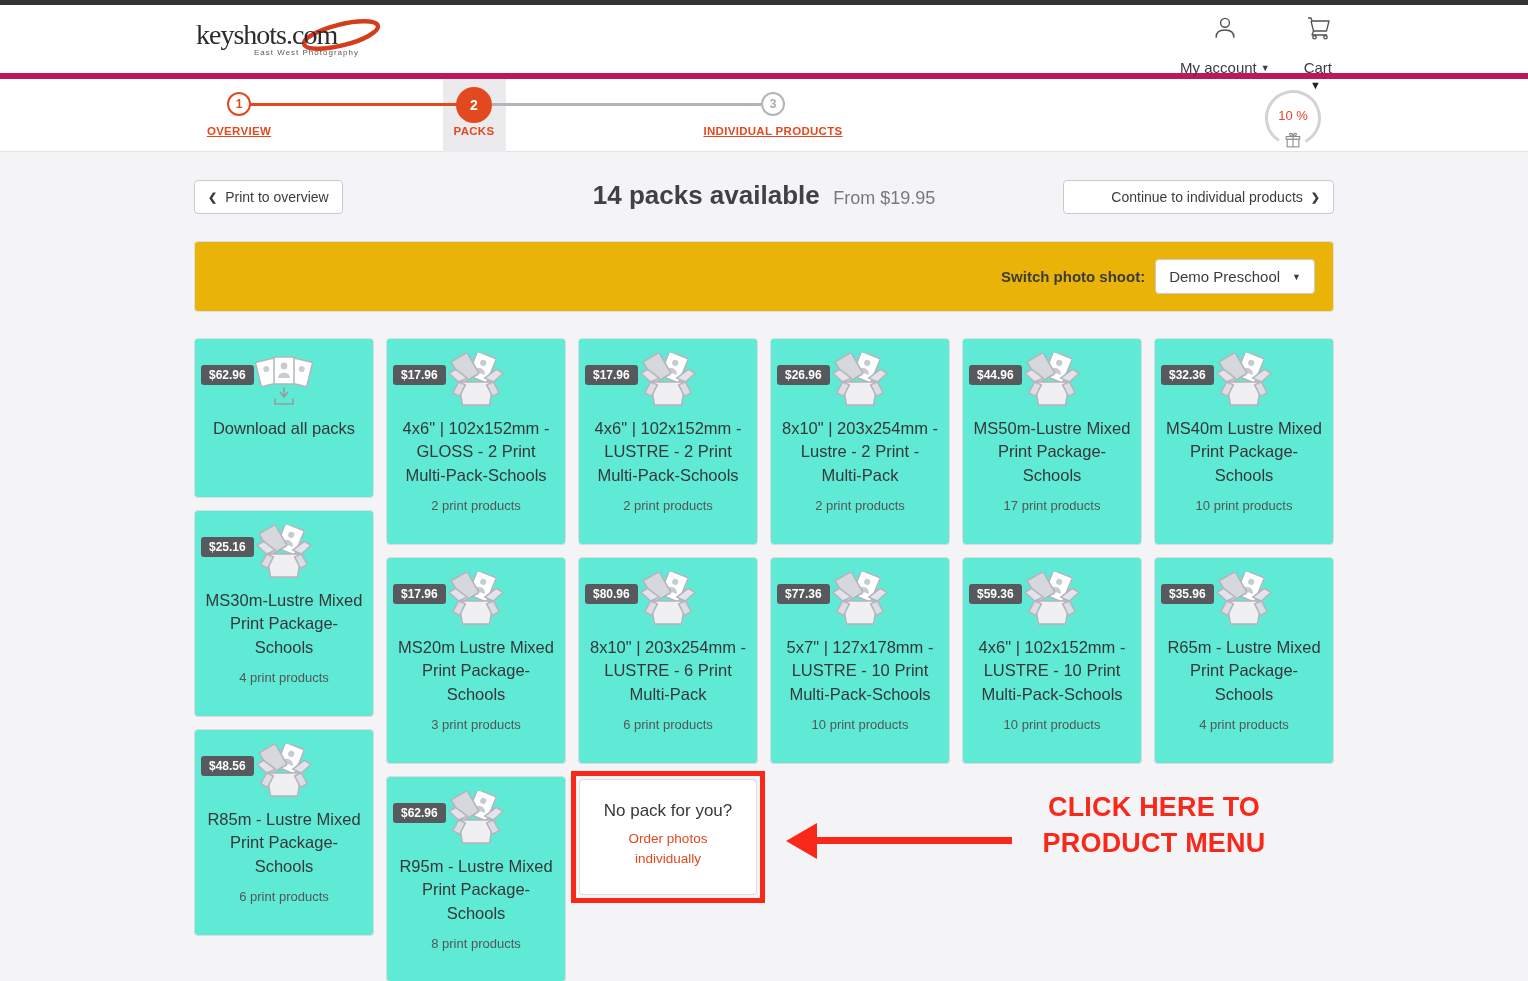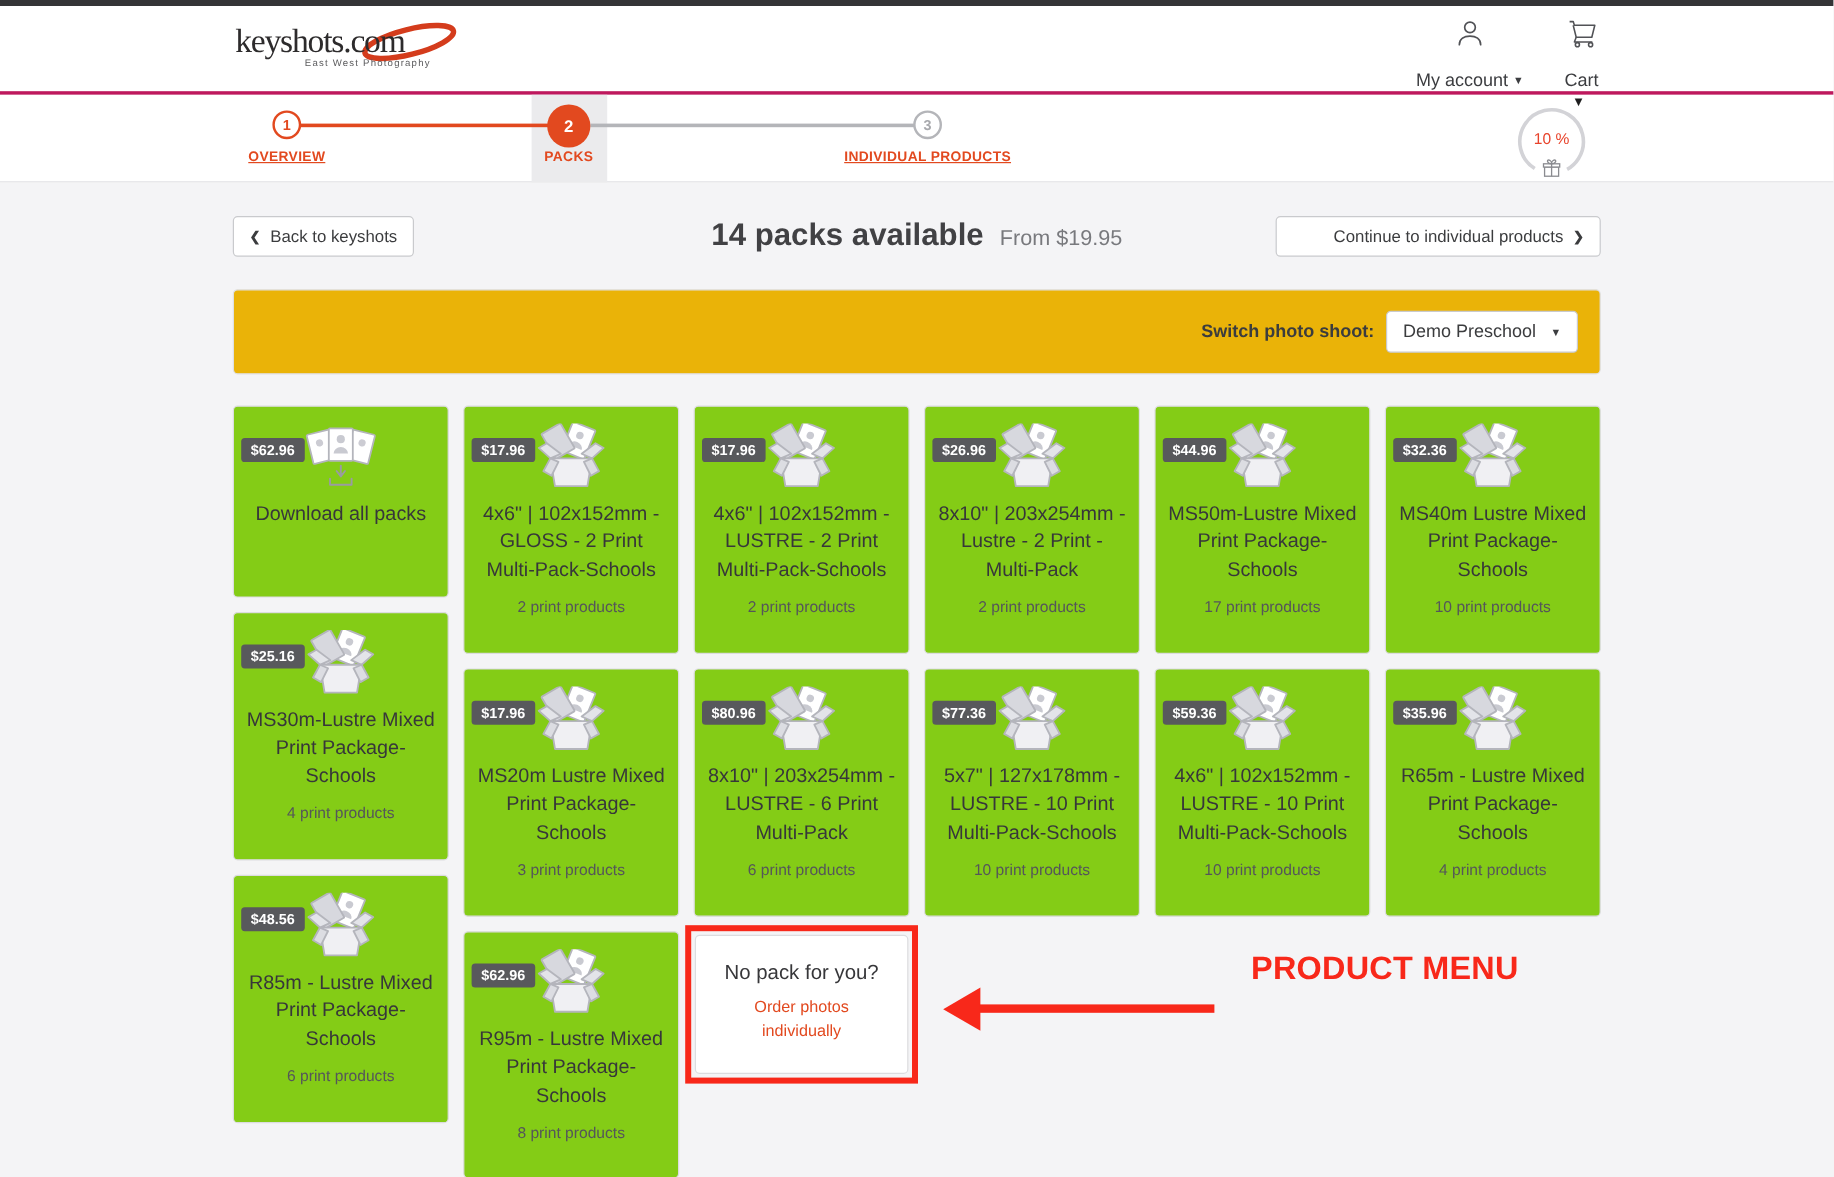--- a/index.html
+++ b/index.html
@@ -7,21 +7,21 @@
   body {
     font-family:"Liberation Sans", sans-serif;
     background:#f4f4f6;
     position:relative;
     overflow:hidden;
     color:#37383b;
   }
   .topstrip { height:5px; background:#343436; }
   
   .header {
-    height:74px; background:#fff; border-bottom:3px solid #be185d;
+    height:74px; background:#fff; border-bottom:6px solid #be185d;
     position:relative;
   }
   .logo { position:absolute; left:196px; top:14px; width:180px; height:48px; cursor:pointer; }
   .logo-brand {
     font-family:"Liberation Serif", serif;
     font-size:28px; letter-spacing:-1px; color:#2d2b2c; position:relative; z-index:2;
   }
   .logo-swoosh { position:absolute; left:100px; top:-4px; z-index:1; }
   .logo-tagline {
     position:absolute; left:58px; top:29px; font-size:8px; color:#5b5b5d;
@@ -74,21 +74,21 @@
   }
   .switch-label { font-size:15px; font-weight:bold; color:#3b3c3e; margin-right:10px; }
   .dropdown {
     background:#fff; border:1px solid #c9cacd; border-radius:4px; padding:8px 13px;
     font-size:15px; color:#3b3c3e; cursor:pointer; display:inline-flex; align-items:center; gap:8px;
   }
   
   .grid { margin-top:26px; display:flex; gap:12px; align-items:flex-start; }
   .gcol { width:180px; display:flex; flex-direction:column; gap:12px; }
   .card {
-    position:relative; background:#84cc16; border:1px solid #dcdcdf; border-radius:4px;
+    position:relative; background:#5eead4; border:1px solid #dcdcdf; border-radius:4px;
     height:207px; text-align:center; cursor:pointer;
   }
   .card.short { height:160px; }
   .card.cut { height:206px; }
   .price-badge {
     position:absolute; left:6px; top:26px; background:#58595c; color:#fff;
     font-size:12px; font-weight:bold; padding:3px 8px; border-radius:3px; z-index:2;
   }
   .card-icon { margin-top:14px; height:56px; display:flex; justify-content:center; }
   .card-title { margin-top:8px; padding:0 8px; font-size:16.5px; line-height:1.42; color:#37373a; }
@@ -193,21 +193,21 @@
       <path d="M10 5 C6 4.8 5.2 1.5 7.3 1.5 C9 1.5 10 3.4 10 5 C10 3.4 11 1.5 12.7 1.5 C14.8 1.5 14 4.8 10 5 Z" fill="none"></path>
     </svg>
   </div>
   <div class="steps-caret">▼</div>
 </div>
 
 <div class="container">
   <div class="toolbar">
     <button class="btn btn-left">
       <span class="chev">❮</span>
-      <span>Back to keyshots</span>
+      <span>Print to overview</span>
     </button>
     <div class="title-wrap">
       <h1 class="page-title">14 packs available</h1>
       <span class="page-sub">From $19.95</span>
     </div>
     <button class="btn btn-right">
       <span>Continue to individual products</span>
       <span class="chev">❯</span>
     </button>
   </div>
@@ -384,14 +384,15 @@
         <div class="card-sub">4 print products</div>
       </div>
     </div>
 
   </div>
 </div>
 
 <div class="arrow-head"></div>
 <div class="arrow-shaft"></div>
 <div class="click-note">
+  <div>CLICK HERE TO</div>
   <div>PRODUCT MENU</div>
 </div>
 
 </body></html>

